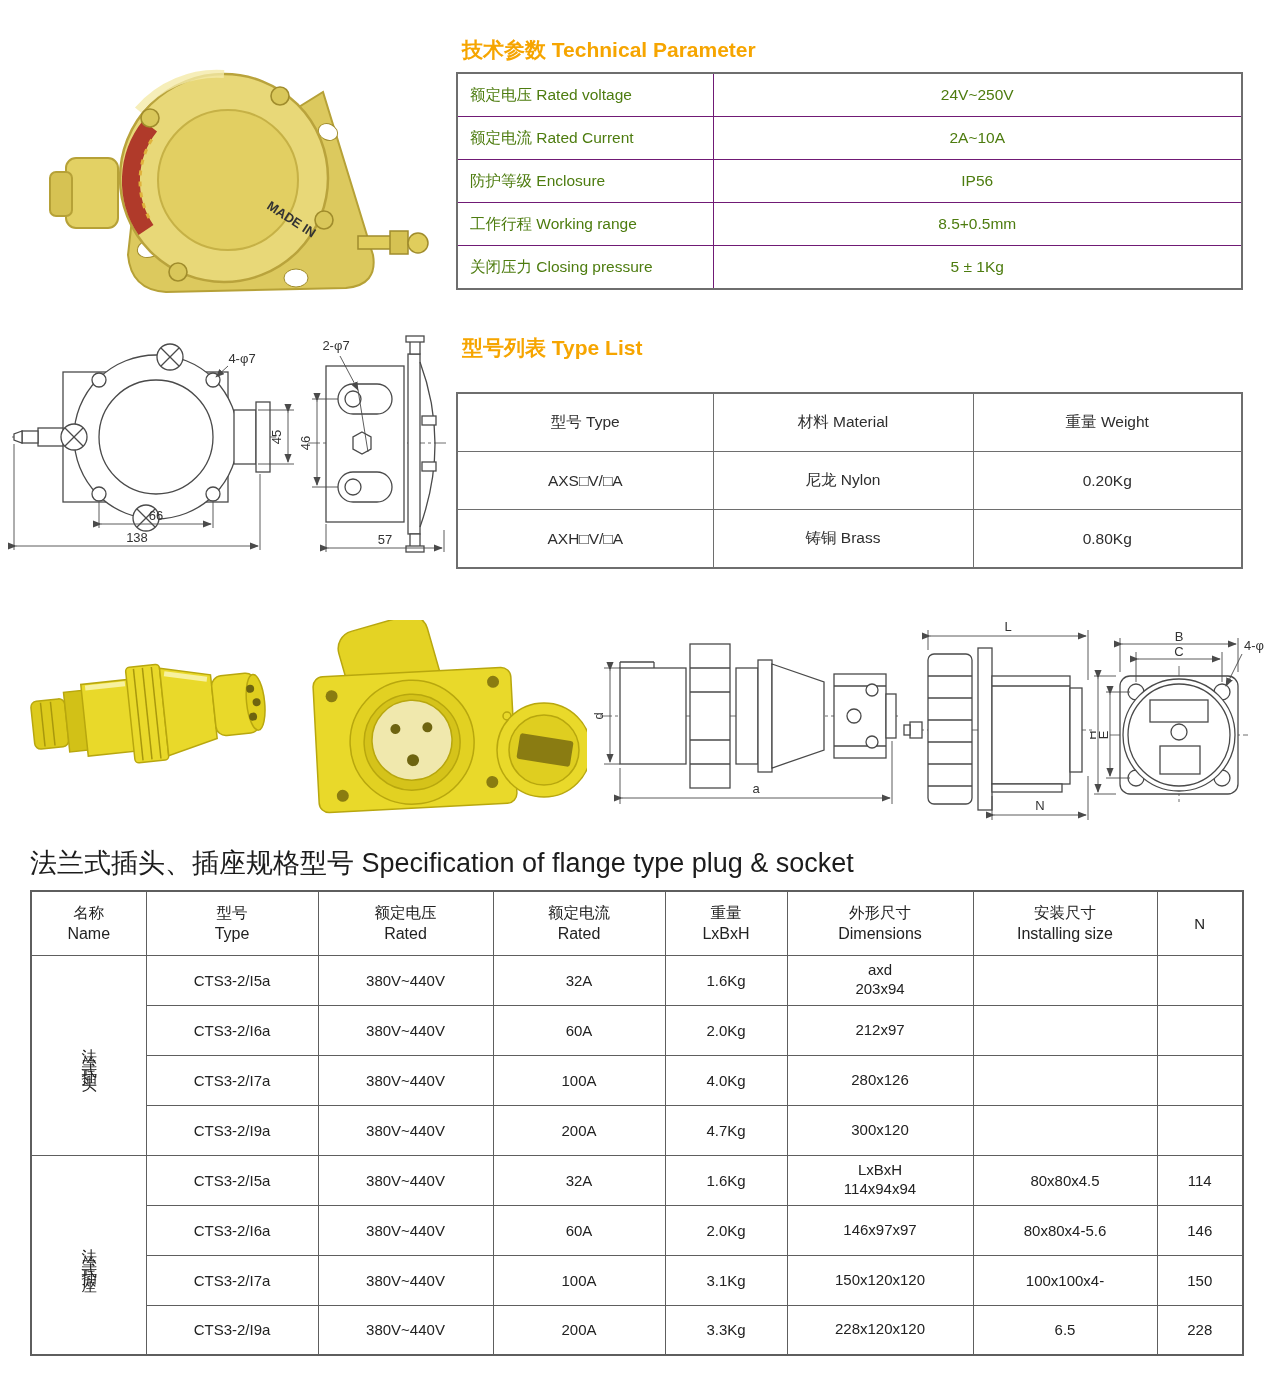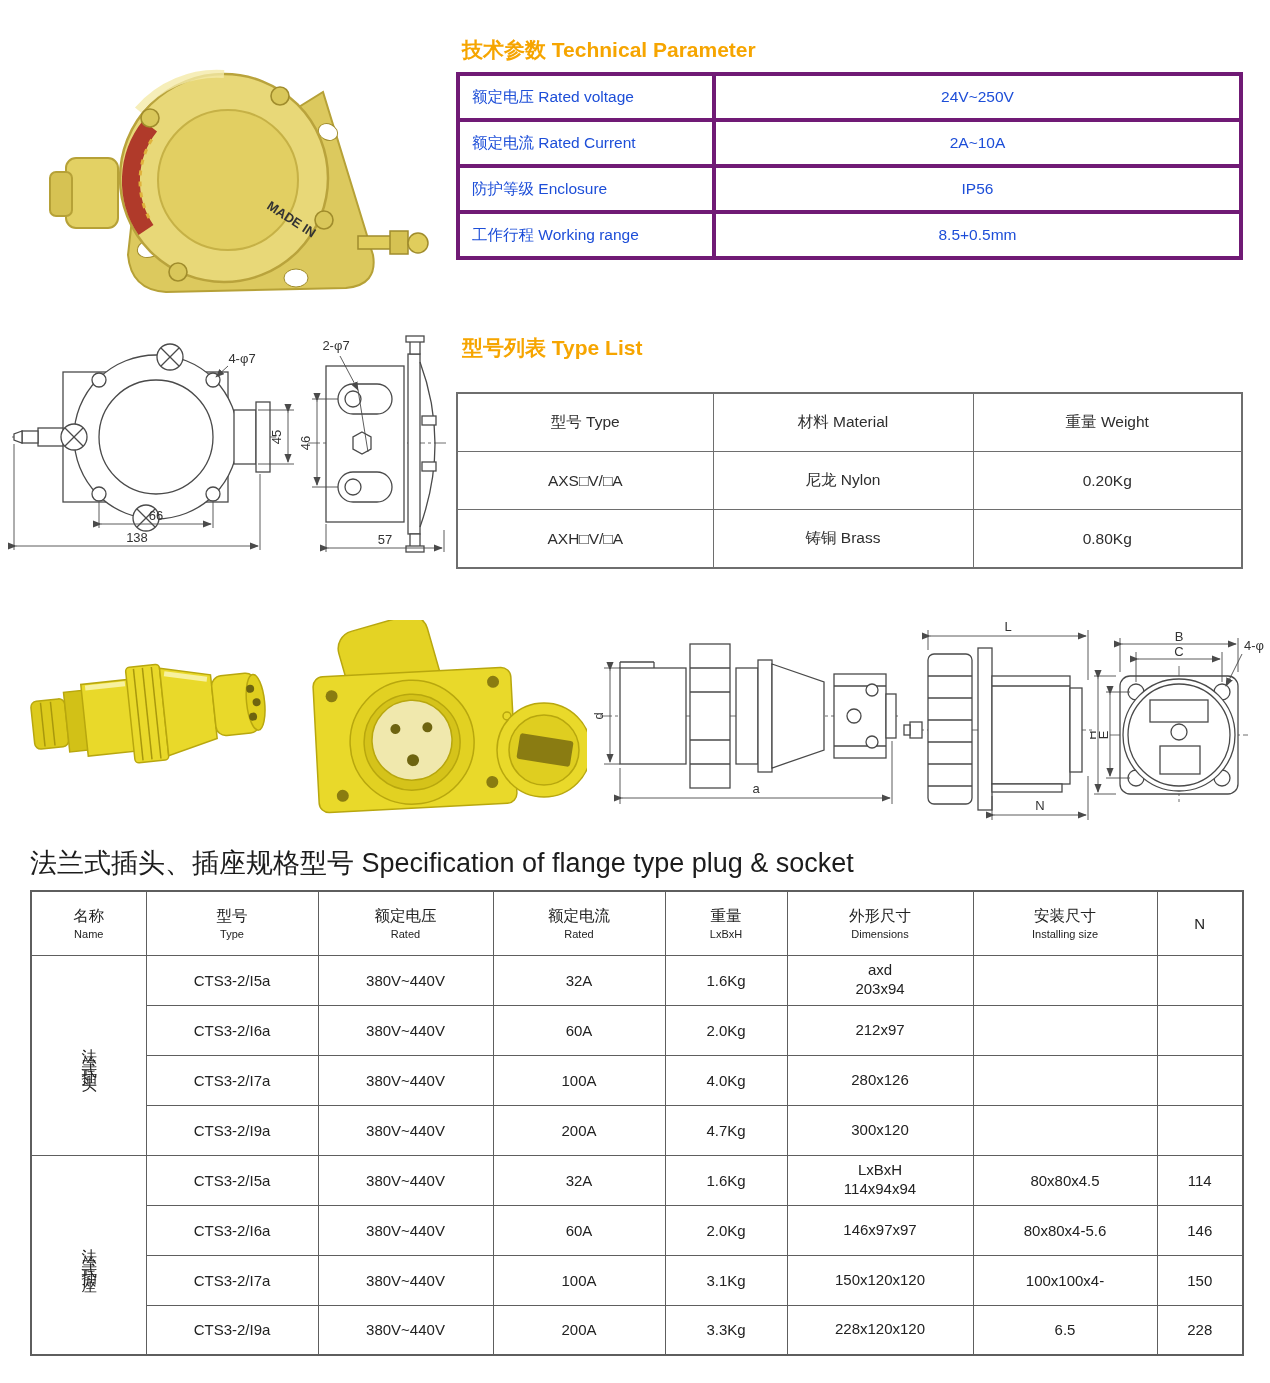--- a/index.html
+++ b/index.html
@@ -7,36 +7,36 @@
         font-family:"Liberation Sans",sans-serif;color:#2b2b2b;}
   .abs{position:absolute;}
   h2.orange{position:absolute;margin:6px;font-size:21px;font-weight:700;color:#F6A500;letter-spacing:0;}
   .spec-title{position:absolute;margin:0;font-size:27px;font-weight:400;color:#1c1c1c;}
 
   table{position:absolute;border-collapse:collapse;table-layout:fixed;background:#fff;}
   td,th{overflow:hidden;}
 
   
   .t1{border:2px solid #6e6e6e;width:787px;}
-  .t1 td{border:4px solid #701a75;height:40px;font-size:15.5px;color:#1d4ed8;}
+  .t1 td{border:1px solid #701a75;height:40px;font-size:15.5px;color:#4d7c0f;}
   .t1 td.lbl{padding-left:12px;text-align:left;}
   .t1 td.val{text-align:center;}
 
   
   .t2{border:2px solid #6e6e6e;width:787px;margin-top:24px;}
   .t2 th,.t2 td{border:1px solid #6e6e6e;height:55px;text-align:center;
                 font-size:15.5px;font-weight:400;color:#2e2e2e;}
 
   
   .t3{border:2px solid #5e5e5e;width:1212px;}
   .t3 th,.t3 td{border:1px solid #5e5e5e;text-align:center;font-size:15px;font-weight:400;color:#222;}
   .t3 thead tr{height:64px;padding-left:8px;}
   .t3 tbody tr{height:50px;}
   .t3 .zh{font-size:15.5px;line-height:1.4;}
-  .t3 .en{font-size:11px;line-height:1.3;}
+  .t3 .en{font-size:16px;line-height:1.3;}
   .t3 .pre{white-space:pre-line;line-height:1.25;}
   .vgroup{display:inline-block;writing-mode:vertical-lr;text-orientation:upright;
           letter-spacing:7px;font-size:15.5px;color:#222;}
 
   svg text{font-family:"Liberation Sans",sans-serif;font-size:13px;fill:#333;}
   svg .dimtxt{font-size:13px;}
 </style>
 </head>
 <body>
 
@@ -91,20 +91,24 @@
         <td class="lbl">额定电流 Rated Current</td>
         <td class="val">2A~10A</td>
         </tr>
       <tr>
         <td class="lbl">防护等级 Enclosure</td>
         <td class="val">IP56</td>
         </tr>
       <tr>
         <td class="lbl">工作行程 Working range</td>
         <td class="val">8.5+0.5mm</td>
+        </tr>
+      <tr>
+        <td class="lbl">关闭压力 Closing pressure</td>
+        <td class="val">5 ± 1Kg</td>
         </tr>
     </tbody>
   </table>
 
   <div class="abs" style="left:8px;top:332px;width:292px;height:228px">
     <svg width="292" height="228" viewBox="0 0 292 228">
       <defs>
           <marker id="aF" markerWidth="10" markerHeight="8" refX="9" refY="4" orient="auto">
         <path d="M0,0 L10,4 L0,8 z" fill="#4a4a4a"></path>
           </marker>

